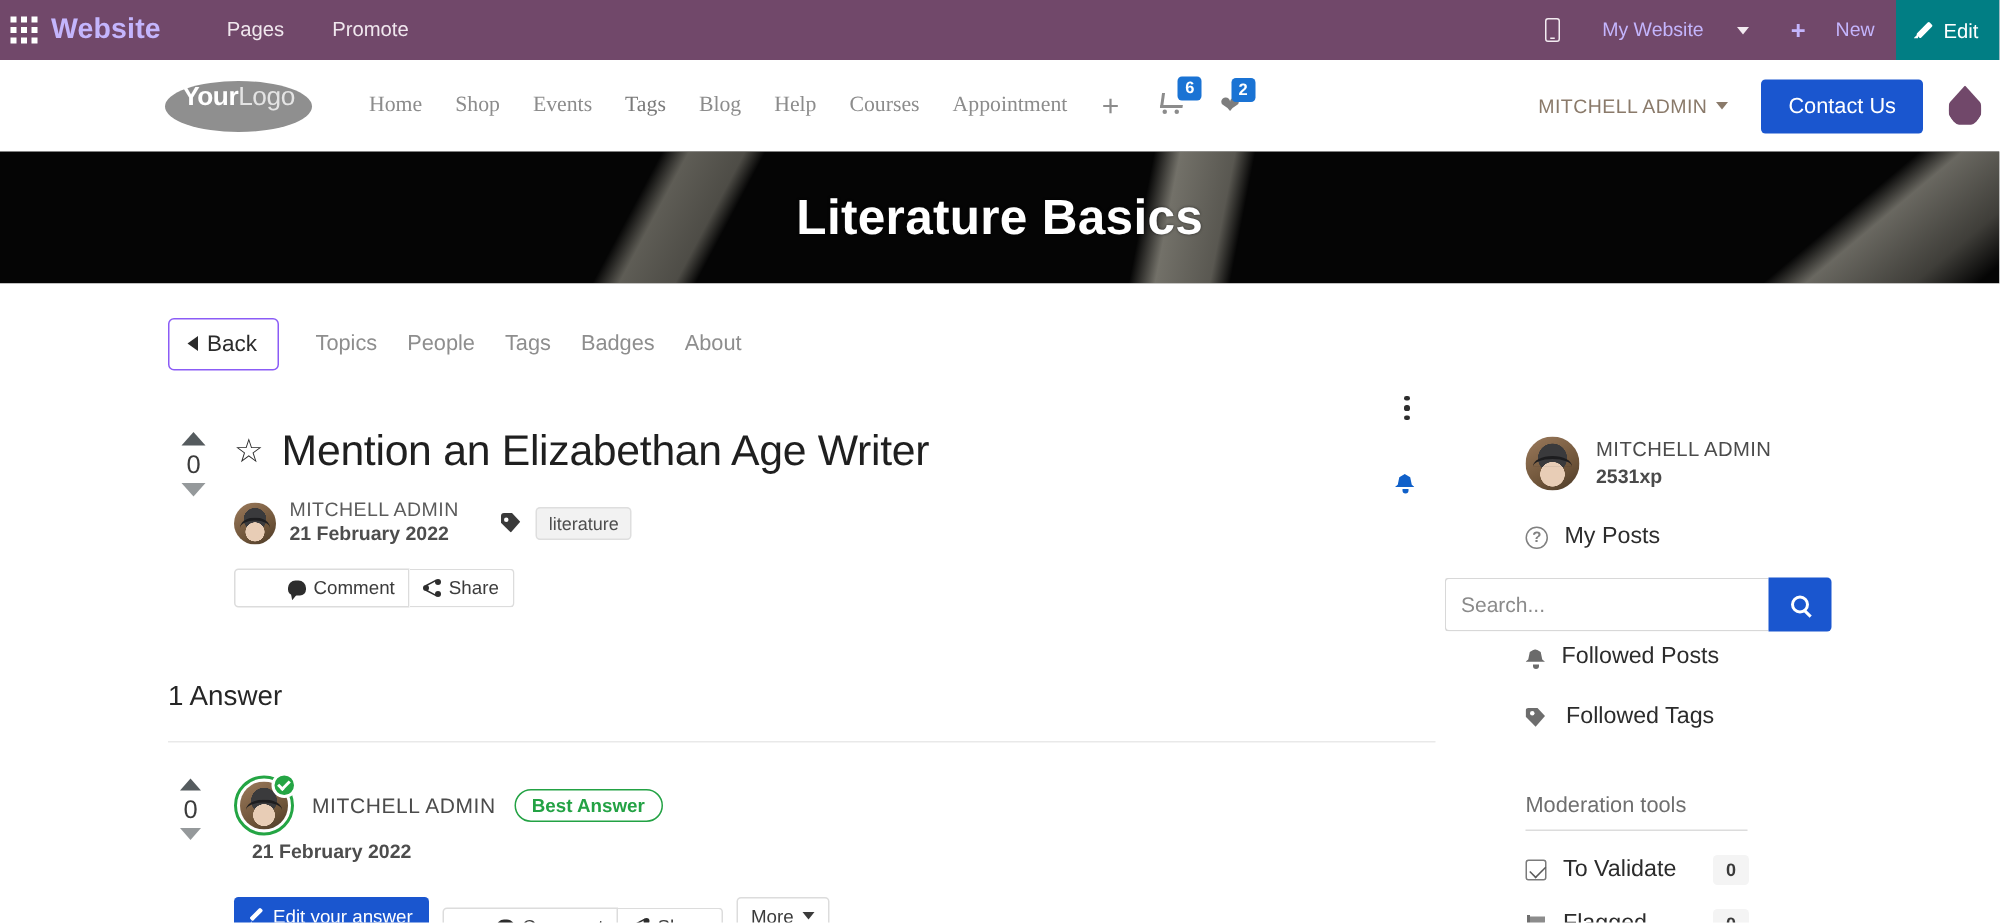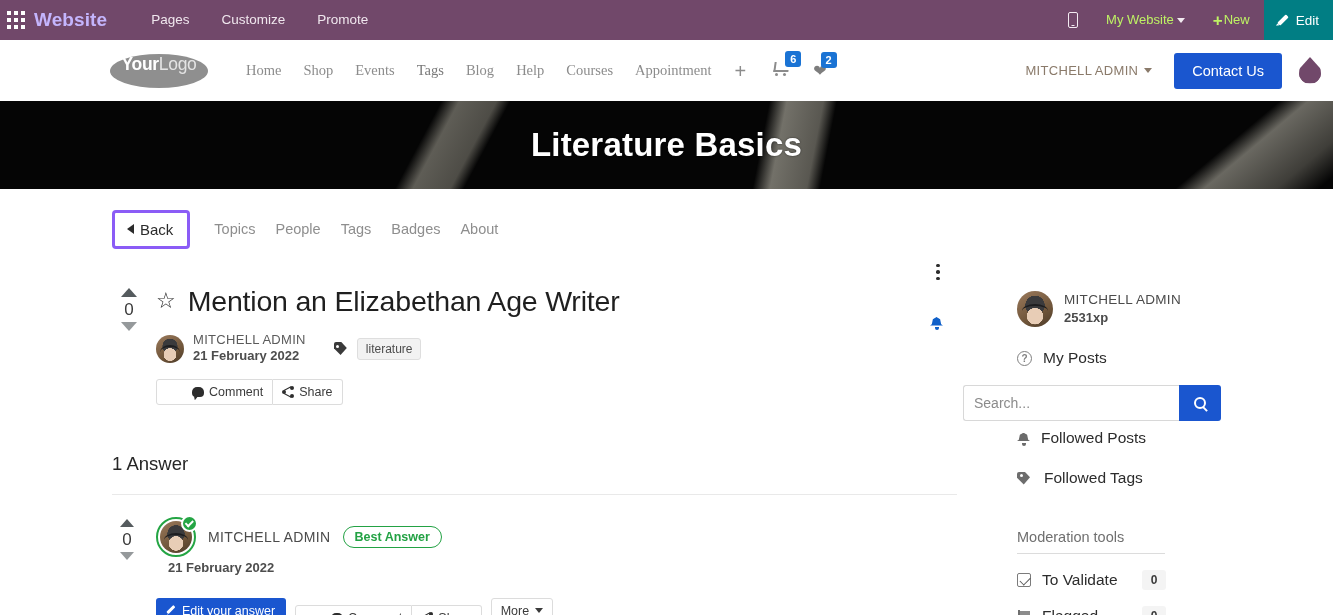--- a/index.html
+++ b/index.html
@@ -45,23 +45,23 @@
     padding: 0 16px;
     line-height: 40px;
     cursor: pointer;
     white-space: nowrap;
   }
   #backend-right {
     position: absolute; right: 0; top: 0; height: 40px;
     display: flex; align-items: center;
   }
   .bk-right-item {
-    font-size: 13px; color: #bef264;
+    font-size: 13px; color: #c4b5fd;
     padding: 0 14px; line-height: 40px; cursor: pointer;
-    display: flex; align-items: center; gap: 1px;
+    display: flex; align-items: center; gap: 20px;
     white-space: nowrap;
   }
   .phone-ico {
     width: 10px; height: 16px;
     border: 1.6px solid #f3ebf1;
     border-radius: 2px;
     position: relative;
   }
   .phone-ico::after {
     content: ""; position: absolute; left: 50%; bottom: 1px;
@@ -242,21 +242,21 @@
     position: relative;
     background: #fff;
   }
   #forum-toolbar {
     display: flex; align-items: center;
     padding: 16px 112px 0 112px;
     height: 64px;
   }
   #back-button {
     display: flex; align-items: center; gap: 6px;
-    border: 3px solid #8b5cf6;
+    border: 1px solid #8b5cf6;
     border-radius: 4px;
     background: #fff;
     padding: 8px 14px 8px 12px;
     font-size: 15px; color: #2b2b2b;
     cursor: pointer;
     white-space: nowrap;
   }
   .chev-left {
     width: 0; height: 0;
     border-top: 5px solid transparent;
@@ -678,21 +678,20 @@
       <i></i>
       <i></i>
       <i></i>
       <i></i>
       <i></i>
       <i></i>
       <i></i>
   </div>
   <div id="backend-brand">Website</div>
   <div class="bk-menu">Pages</div>
-  <div class="bk-menu">Customize</div>
   <div class="bk-menu">Promote</div>
 
   <div id="backend-right">
     <div class="bk-right-item">
       <span class="phone-ico"></span>
     </div>
     <div class="bk-right-item">
       <span>My Website</span>
       <span class="caret-dn"></span>
     </div>

